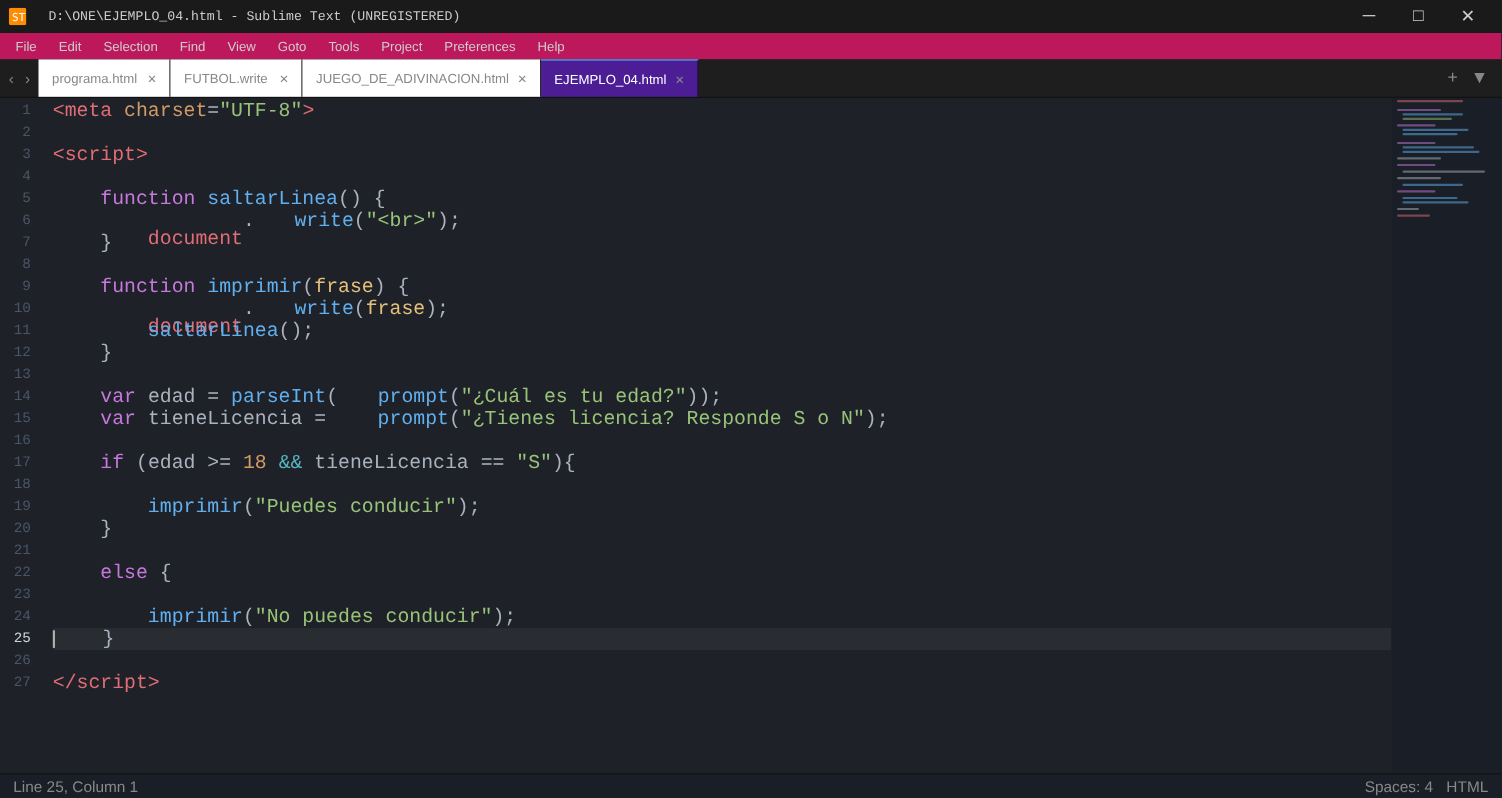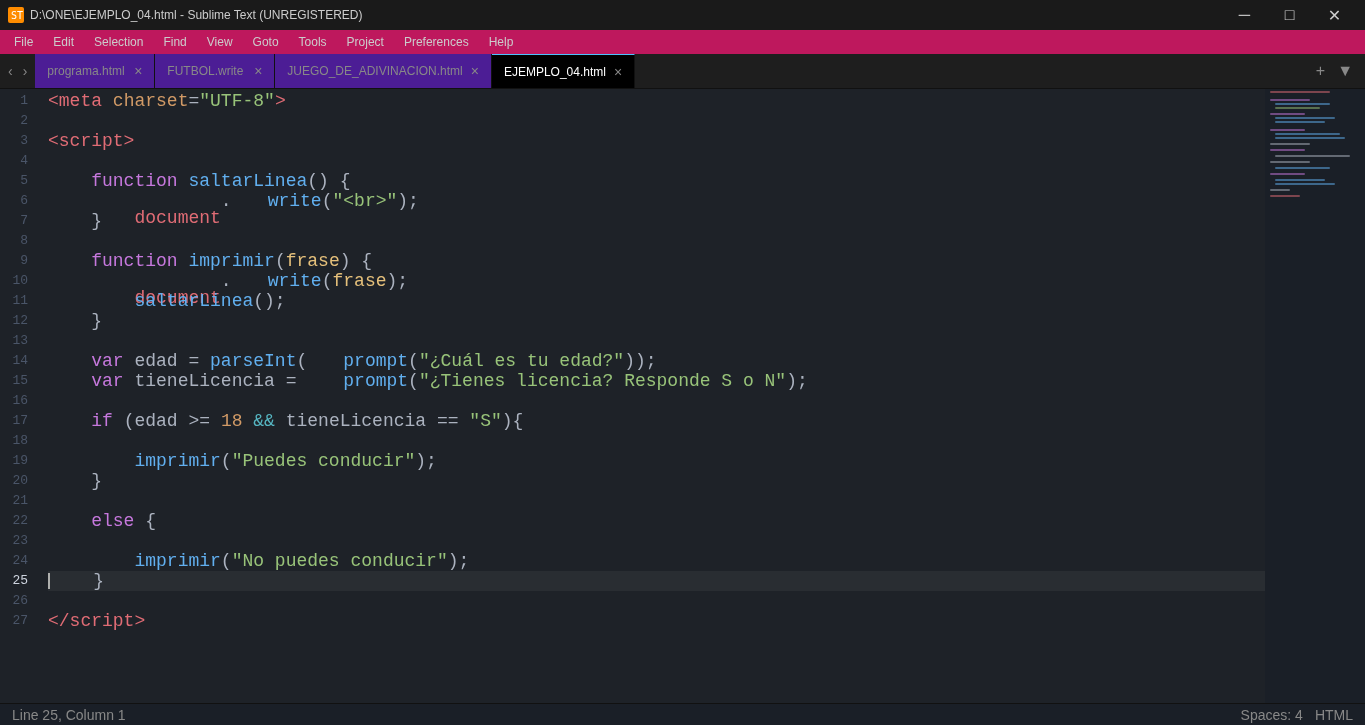--- a/index.html
+++ b/index.html
@@ -19,30 +19,30 @@
       height: 30px;
       display: flex;
       align-items: center;
       justify-content: space-between;
       padding: 0 8px;
       flex-shrink: 0;
     }
     #title-bar-left {
       display: flex;
       align-items: center;
-      gap: 6px;
+      gap: 20px;
     }
     #title-bar-icon {
       width: 16px;
       height: 16px;
     }
     #title-bar-text {
       color: #cccccc;
       font-size: 12px;
-      font-family: Liberation Sans, sans-serif;
+      font-family: Liberation Mono, monospace;
     }
     #window-controls {
       display: flex;
       gap: 0;
     }
     .win-btn {
       width: 45px;
       height: 30px;
       background: transparent;
       border: none;
@@ -99,25 +99,25 @@
     .tab {
       display: flex;
       align-items: center;
       padding: 0 12px;
       font-size: 12px;
       font-family: 'Segoe UI', sans-serif;
       color: #888;
       cursor: pointer;
       border-right: 1px solid #111;
       gap: 8px;
+      background: #ffffff;
+      min-width: 120px;
+    }
+    .tab.active {
       background: #4c1d95;
-      min-width: 120px;
-    }
-    .tab.active {
-      background: #000000;
       color: #ffffff;
       border-top: 1px solid #4fc1ff;
     }
     .tab-close {
       font-size: 14px;
       color: #888;
       cursor: pointer;
       margin-left: auto;
       line-height: 1;
     }

